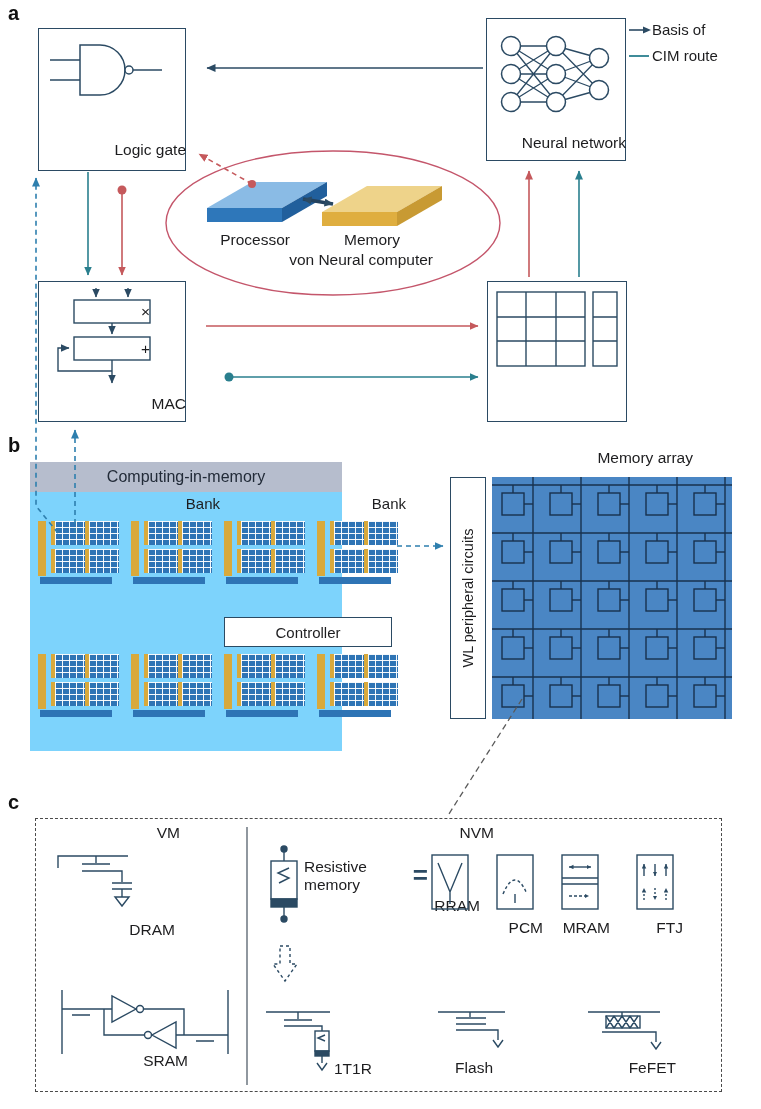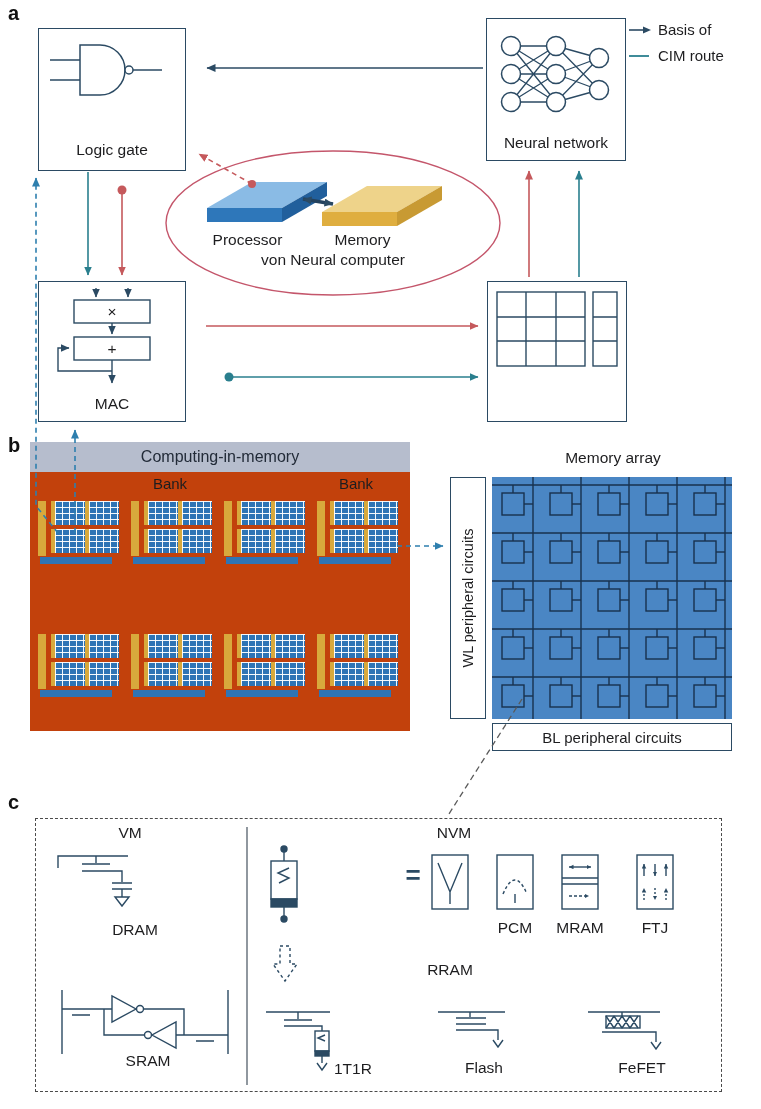--- a/index.html
+++ b/index.html
@@ -1,26 +1,26 @@
 <!DOCTYPE html>
 <html><head>
 <meta charset="utf-8">
 <style>
   html,body{margin:0;padding:0;background:#fff}
   .page{position:relative;width:761px;height:1109px;background:#fff;overflow:hidden;
         font-family:"Liberation Sans",sans-serif;color:#1d1d1f}
   .abs{position:absolute}
   .letter{position:absolute;font-size:20px;font-weight:700;color:#111}
   .obox{position:absolute;box-sizing:border-box;border:1.6px solid #2b4a63;background:#fff}
-  .lbl{position:absolute;font-size:15.5px;line-height:1.18;color:#1d1d1f;text-align:center;white-space:pre-line}
+  .lbl{position:absolute;font-size:15.5px;line-height:1.18;color:#1d1d1f;text-align:right;white-space:pre-line}
   .left{text-align:left}
   .legend{position:absolute;left:628px;top:20px;width:132px;display:flex;flex-direction:column;gap:7px}
-  .lrow{display:flex;gap:6px;align-items:flex-start;font-size:15px;line-height:19px}
+  .lrow{display:flex;align-items:flex-start;font-size:15px;line-height:19px}
   .lrow svg{flex:0 0 auto;margin-top:4px}
-  .cim{position:absolute;left:30px;top:442px;width:380px;height:289px;background:#c2410c}
+  .cim{position:absolute;left:30px;top:462px;width:312px;height:289px;background:#7dd3fc}
   .cimhdr{height:30px;background:#b6bdcd;display:flex;align-items:center;justify-content:center;
           font-size:16px;color:#222b38}
   .tile{position:absolute;width:78px;height:64px}
   .ybar{position:absolute;left:0;top:1px;width:8px;height:55px;background:#d8a93c}
   .bbar{position:absolute;left:2px;top:57px;width:72px;height:7px;background:#2e74b5}
   .mini{position:absolute;width:30px;height:24px;background-color:#2e74b5;border-left:4px solid #d8a93c;
         background-image:repeating-linear-gradient(to right,rgba(255,255,255,.95) 0 1px,transparent 1px 7px),
                          repeating-linear-gradient(to bottom,rgba(255,255,255,.95) 0 1px,transparent 1px 6px)}
   .m1{left:13px;top:1px}.m2{left:47px;top:1px}.m3{left:13px;top:29px}.m4{left:47px;top:29px}
   .wbox{position:absolute;box-sizing:border-box;border:1.5px solid #2b4a63;background:#fff;
@@ -105,20 +105,21 @@
       </div>
     <div class="tile" style="left:287px;top:58px">
         <div class="ybar"></div>
         <div class="mini m1"></div>
         <div class="mini m2"></div>
         <div class="mini m3"></div>
         <div class="mini m4"></div>
         <div class="bbar"></div>
       </div>
 
+    <div class="wbox" style="left:194px;top:155px;width:168px;height:30px">Controller</div>
 
     <div class="tile" style="left:8px;top:191px">
         <div class="ybar"></div>
         <div class="mini m1"></div>
         <div class="mini m2"></div>
         <div class="mini m3"></div>
         <div class="mini m4"></div>
         <div class="bbar"></div>
       </div>
     <div class="tile" style="left:101px;top:191px">
@@ -160,34 +161,35 @@
           <line x1="41" y1="0" x2="41" y2="48" stroke="#16304d" stroke-width="1.4"></line>
           <rect x="10" y="16" width="22" height="22" fill="none" stroke="#16304d" stroke-width="1.4"></rect>
           <line x1="21" y1="16" x2="21" y2="8" stroke="#16304d" stroke-width="1.4"></line>
           <line x1="32" y1="27" x2="41" y2="27" stroke="#16304d" stroke-width="1.4"></line>
         </pattern>
       </defs>
       <rect width="240" height="242" fill="#4a86c4"></rect>
       <rect width="240" height="242" fill="url(#cellp)"></rect>
     </svg>
   </div>
-  <div class="wbox" style="left:492px;top:723px;width:240px;height:28px">BL peripheral circuits</div>
 
   <div class="dashbox"></div>
   <div class="lbl" style="left:80px;top:824px;width:100px">VM</div>
   <div class="lbl" style="left:414px;top:824px;width:80px">NVM</div>
   <div class="lbl" style="left:95px;top:921px;width:80px">DRAM</div>
   <div class="lbl" style="left:108px;top:1052px;width:80px">SRAM</div>
+  <div class="lbl left" style="left:304px;top:858px;width:110px">Resistive
+memory</div>
   <div class="lbl" style="left:398px;top:860px;width:30px;font-size:26px;font-weight:700;color:#2b4a63">=</div>
-  <div class="lbl" style="left:420px;top:961px;width:60px">RRAM</div>
+  <div class="lbl" style="left:420px;top:897px;width:60px">RRAM</div>
   <div class="lbl" style="left:487px;top:919px;width:56px">PCM</div>
   <div class="lbl" style="left:550px;top:919px;width:60px">MRAM</div>
   <div class="lbl" style="left:627px;top:919px;width:56px">FTJ</div>
   <div class="lbl left" style="left:334px;top:1060px;width:60px">1T1R</div>
-  <div class="lbl" style="left:452px;top:1059px;width:64px">Flash</div>
+  <div class="lbl" style="left:429px;top:1059px;width:64px">Flash</div>
   <div class="lbl" style="left:608px;top:1059px;width:68px">FeFET</div>
 
   <svg class="ovl" width="761" height="1109" viewBox="0 0 761 1109">
     <defs>
       <marker id="mN" markerUnits="userSpaceOnUse" markerWidth="10" markerHeight="9" refX="8.5" refY="4" orient="auto-start-reverse">
           <path d="M0,0L9,4L0,8Z" fill="#2b4a63"></path>
         </marker>
       <marker id="mR" markerUnits="userSpaceOnUse" markerWidth="10" markerHeight="9" refX="8.5" refY="4" orient="auto-start-reverse">
           <path d="M0,0L9,4L0,8Z" fill="#c5595c"></path>
         </marker>

